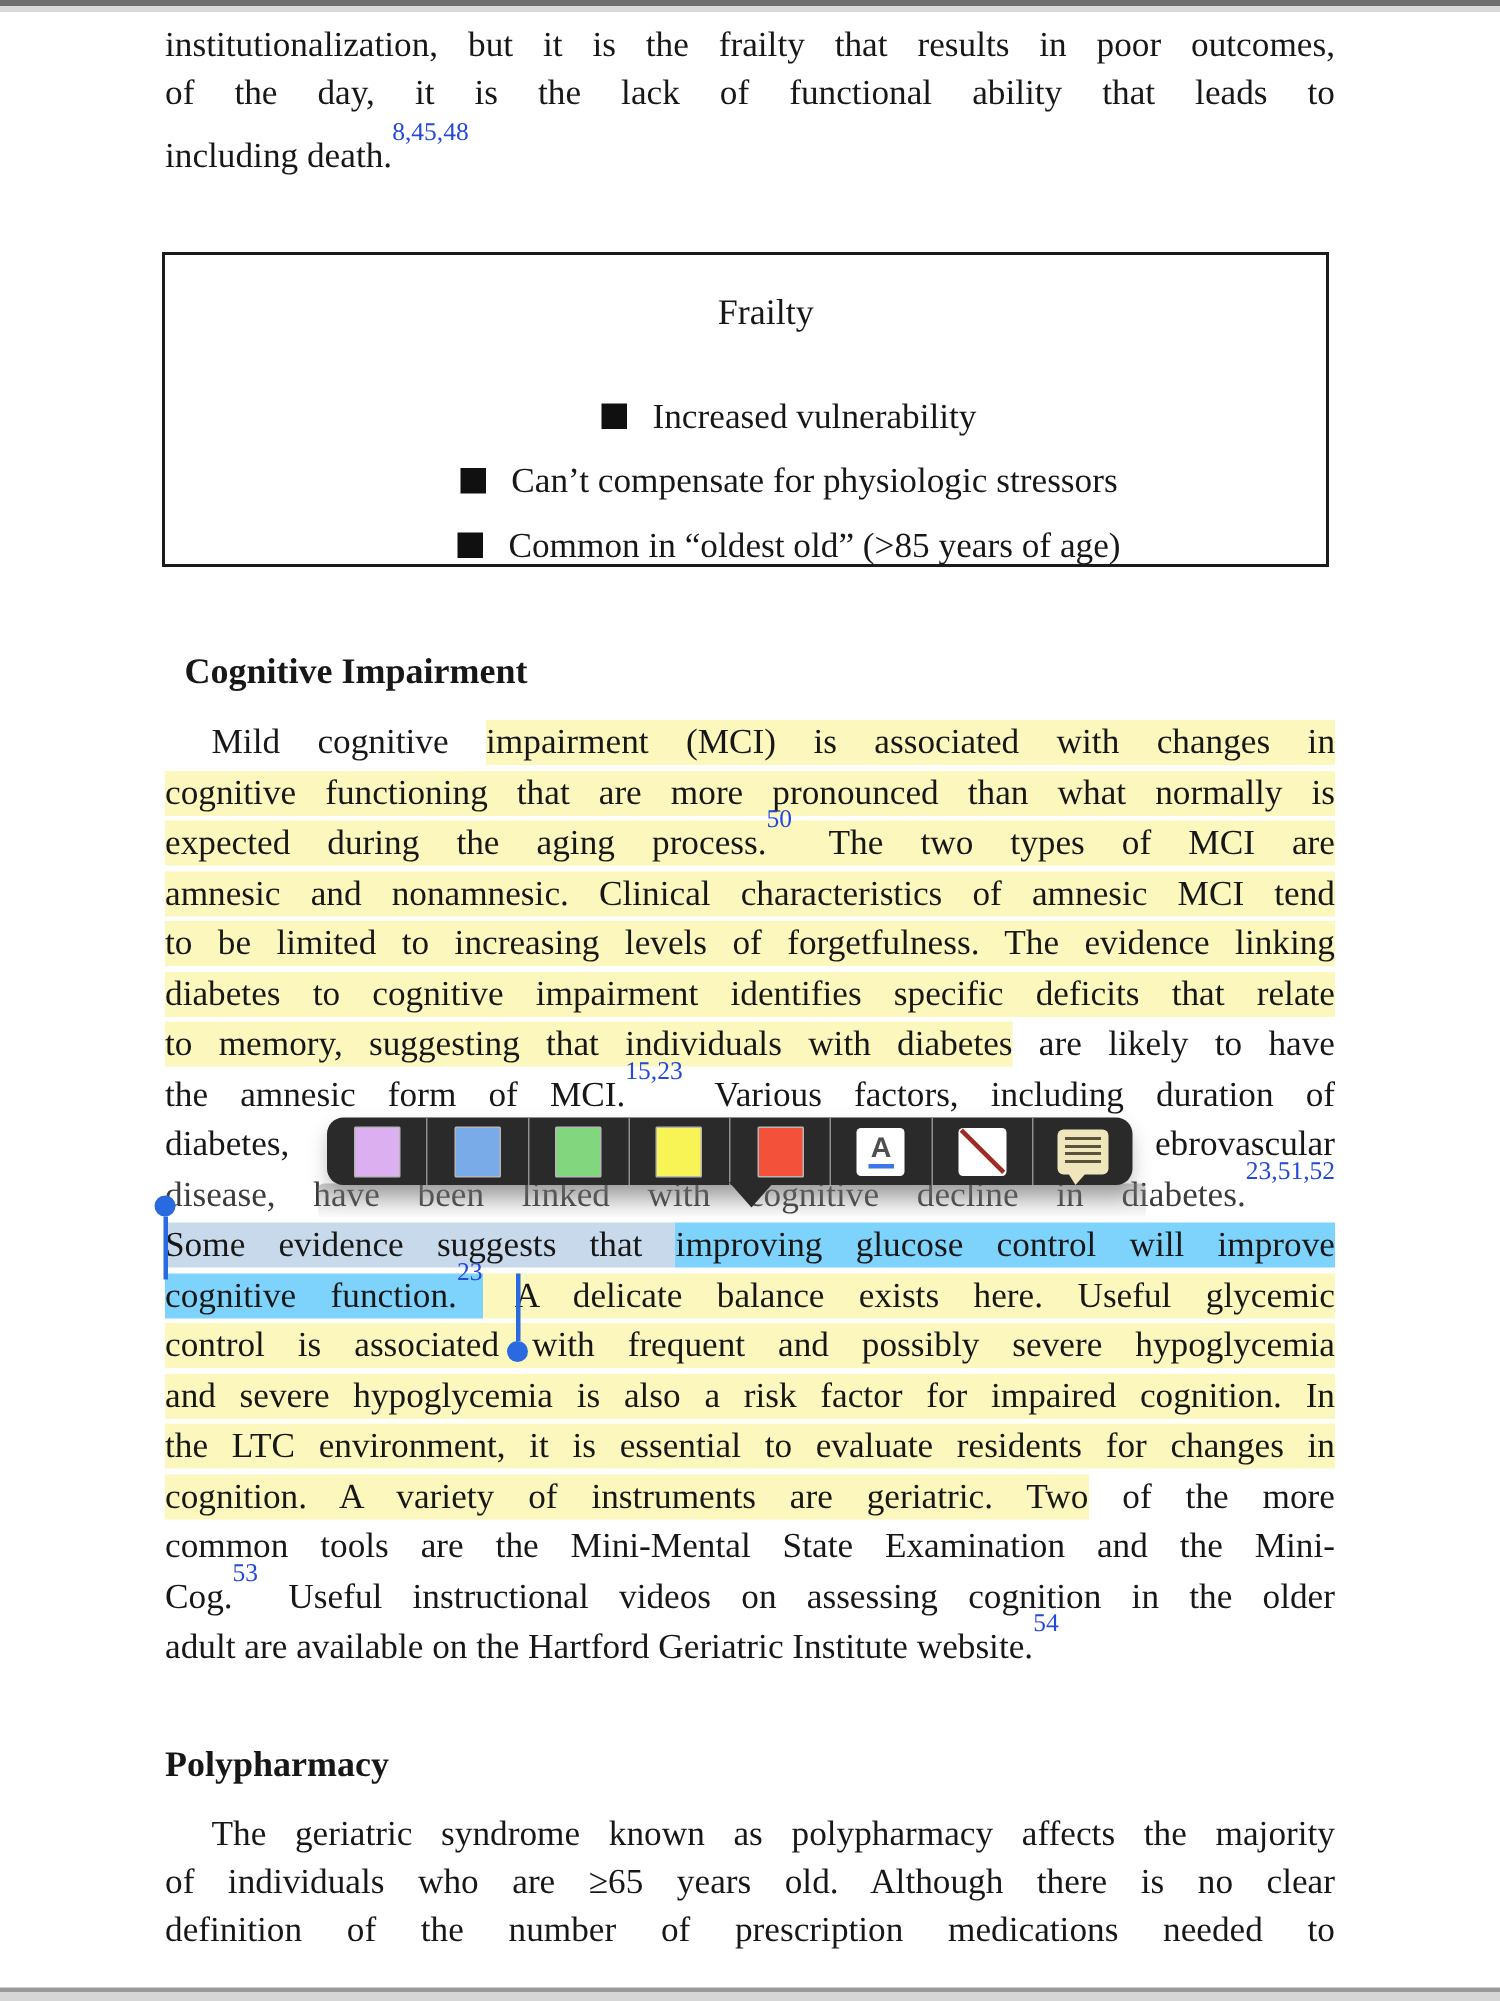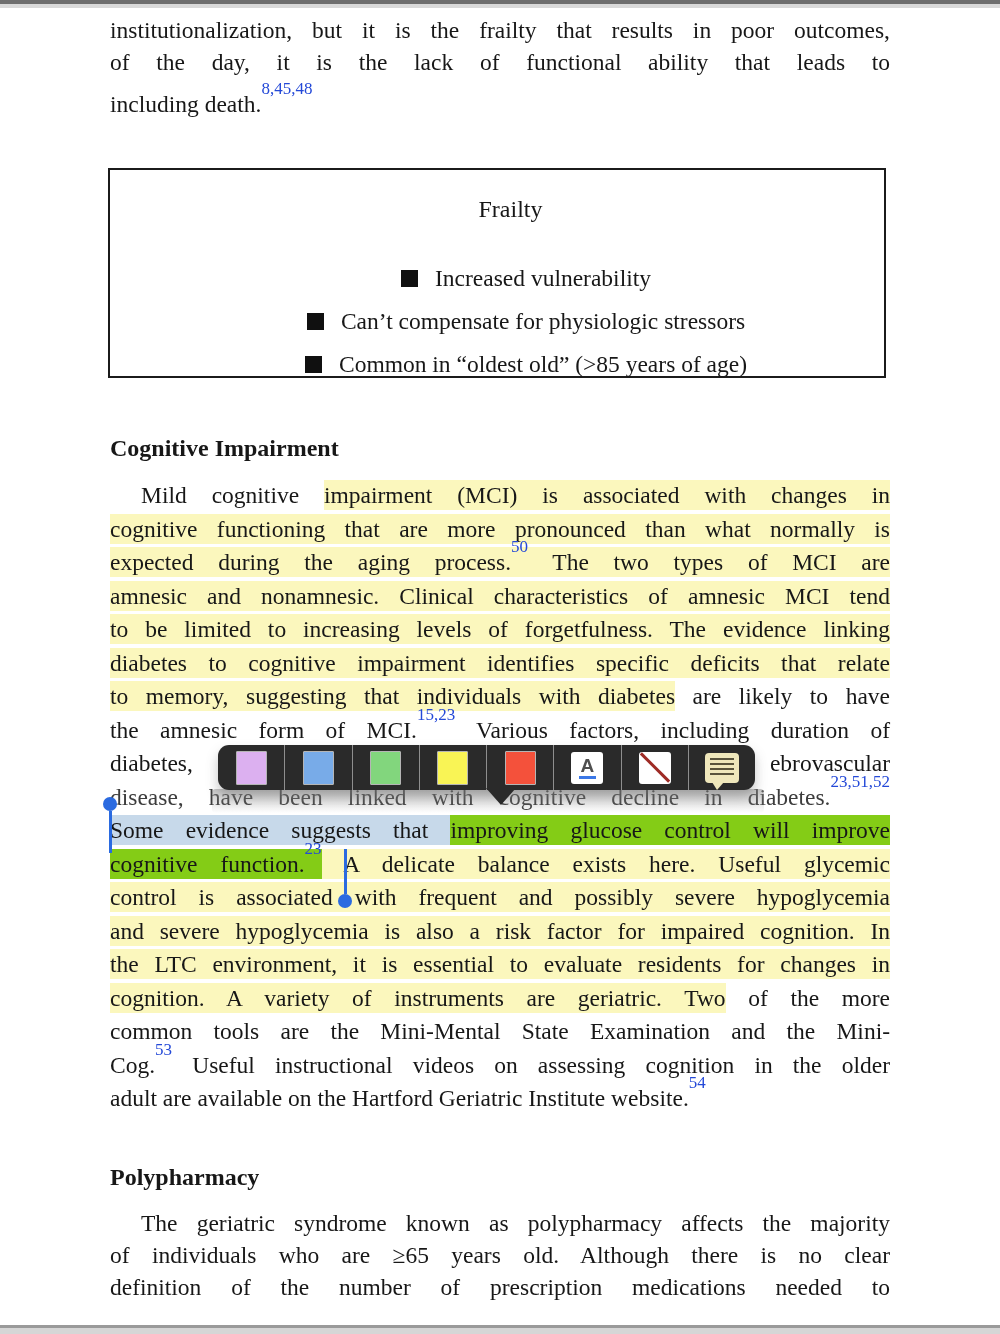--- a/index.html
+++ b/index.html
@@ -23,21 +23,21 @@
     text-align:justify;text-align-last:justify;white-space:nowrap;}
   .pline32.last{text-align-last:left;}
   .flexline{display:flex;justify-content:space-between;white-space:nowrap;}
 
   .indent{display:inline-block;width:31px;}
 
   sup.ref{color:#2449d8;font-size:17px;position:relative;top:-9px;line-height:0;}
 
   .hl-y{background:#fbf7bd;padding:2px 0;}
   .hl-sb{background:#c7d9ea;padding:2px 0;}
-  .hl-sg{background:#84cc16;padding:2px 0;}
+  .hl-sg{background:#7dd3fc;padding:2px 0;}
   .dim{color:#3c3c3c;}
 
   .section-heading{font-size:24px;font-weight:bold;line-height:28px;}
 
   
   .frailty-box{position:absolute;left:-2px;top:168px;width:778px;height:210px;
     border:2px solid #1b1b1b;background:#fff;box-sizing:border-box;
     padding:24px 0 0 27px;text-align:center;}
   .frailty-title{font-size:24px;line-height:30px;}
   .frailty-items{margin-top:39px;}
@@ -96,21 +96,21 @@
 
   <div class="frailty-box">
     <div class="frailty-title">Frailty</div>
     <div class="frailty-items">
       <div class="frailty-item"><span class="bullet-square"></span><span>Increased vulnerability</span></div>
       <div class="frailty-item"><span class="bullet-square"></span><span>Can’t compensate for physiologic stressors</span></div>
       <div class="frailty-item"><span class="bullet-square"></span><span>Common in “oldest old” (&gt;85 years of age)</span></div>
     </div>
   </div>
 
-  <div class="section-heading" style="position:absolute;left:0;top:434px;">Cognitive Impairment</div>
+  <div class="section-heading" style="position:absolute;left:13px;top:434px;">Cognitive Impairment</div>
 
   <div style="position:absolute;left:0;top:479px;width:780px;">
     <div class="pline"><span class="indent"></span><span>Mild cognitive </span><span class="hl-y">impairment (MCI) is associated with changes in</span></div>
     <div class="pline"><span class="hl-y">cognitive functioning that are more pronounced than what normally is</span></div>
     <div class="pline"><span class="hl-y"><span>expected during the aging process.</span><sup class="ref">50</sup><span> The two types of MCI are</span></span></div>
     <div class="pline"><span class="hl-y">amnesic and nonamnesic. Clinical characteristics of amnesic MCI tend</span></div>
     <div class="pline"><span class="hl-y">to be limited to increasing levels of forgetfulness. The evidence linking</span></div>
     <div class="pline"><span class="hl-y">diabetes to cognitive impairment identifies specific deficits that relate</span></div>
     <div class="pline"><span class="hl-y">to memory, suggesting that individuals with diabetes</span><span> are likely to have</span></div>
     <div class="pline"><span>the amnesic form of MCI.</span><sup class="ref">15,23</sup><span> Various factors, including duration of</span></div>

